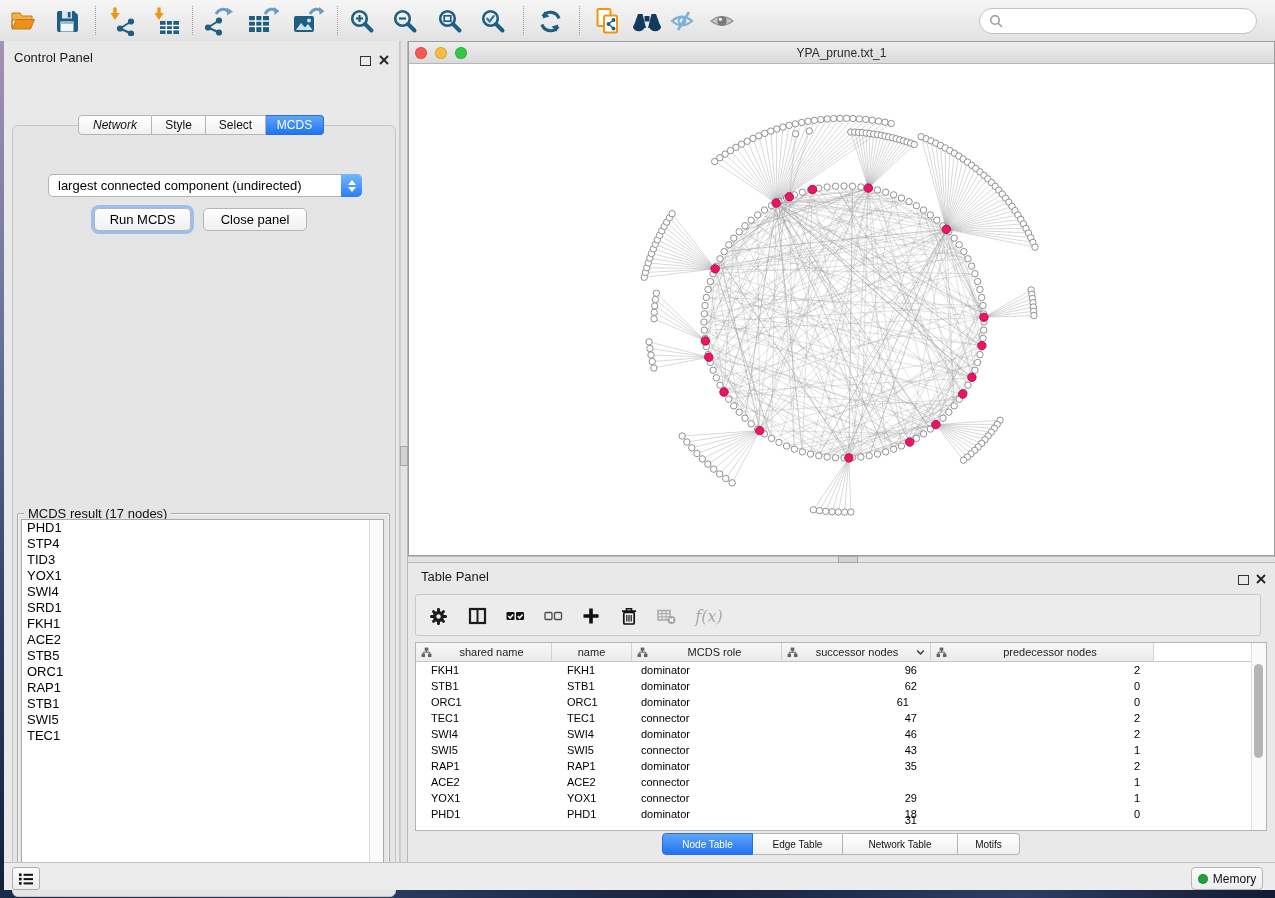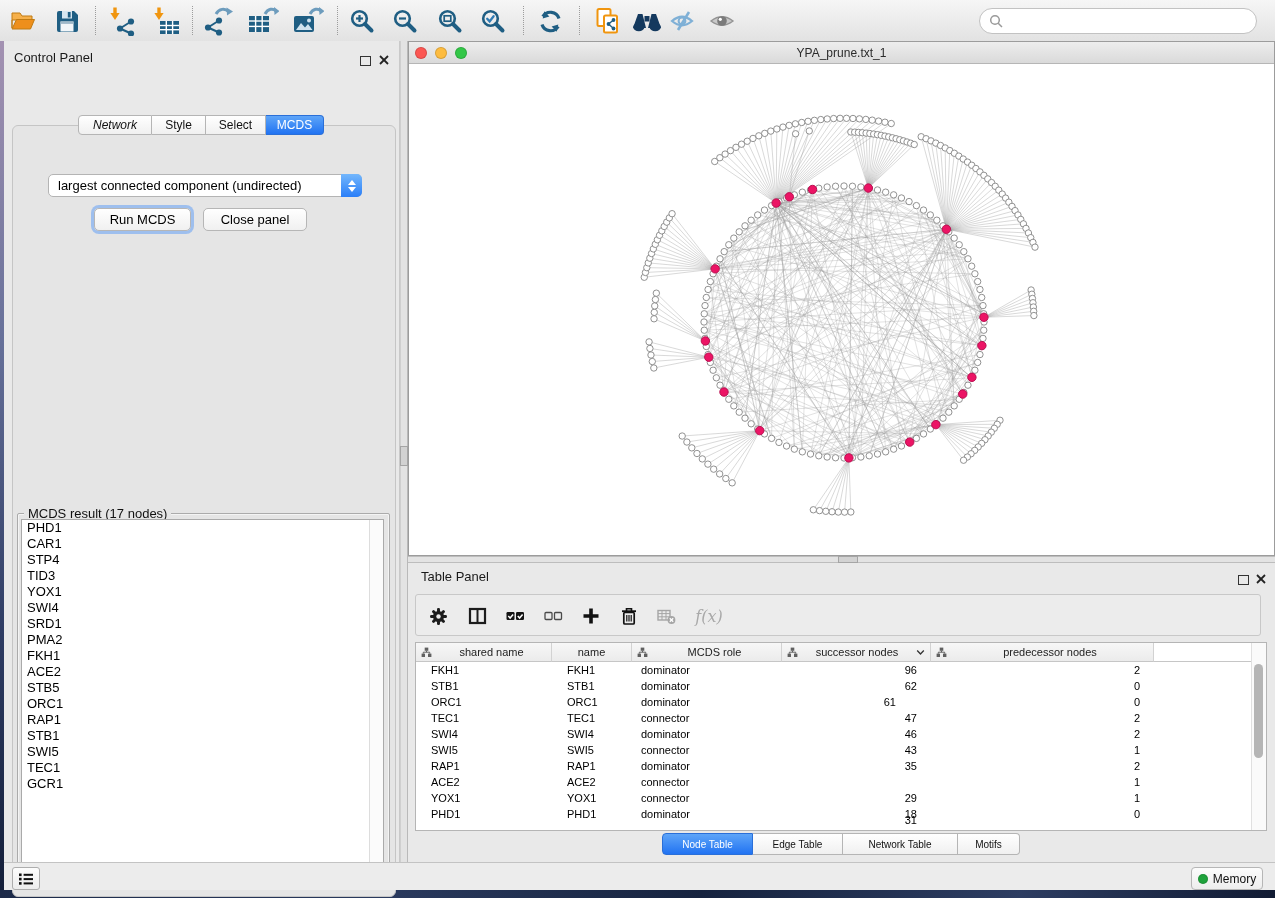--- a/index.html
+++ b/index.html
@@ -278,36 +278,33 @@
           <span class="dd-dn"></span>
         </span>
     </div>
     <button class="pushbtn focusring" style="left:90px;width:97px">Run MCDS</button>
     <button class="pushbtn" style="left:199px;width:104px">Close panel</button>
     <div class="groupbox"></div>
     <div class="grouplabel">MCDS result (17 nodes)</div>
     <div id="mcds-list">
       <div id="mcds-items">
           <div class="li">PHD1</div>
-          <div class="li">CAR1</div>
           <div class="li">STP4</div>
           <div class="li">TID3</div>
           <div class="li">YOX1</div>
           <div class="li">SWI4</div>
           <div class="li">SRD1</div>
-          <div class="li">PMA2</div>
           <div class="li">FKH1</div>
           <div class="li">ACE2</div>
           <div class="li">STB5</div>
           <div class="li">ORC1</div>
           <div class="li">RAP1</div>
           <div class="li">STB1</div>
           <div class="li">SWI5</div>
           <div class="li">TEC1</div>
-          <div class="li">GCR1</div>
         </div>
       <div id="mcds-scroll"></div>
     </div>
   </div>
 
   <div id="vsplit" class="abs"></div>
   <div id="vsplit-handle" class="abs"></div>
 
   <div id="net-window" class="abs">
     <div id="net-titlebar">
@@ -1151,21 +1148,21 @@
             <div class="td" style="left: 0px; width: 136px; padding-left: 15px;">STB1</div>
             <div class="td" style="left: 136px; width: 80px; padding-left: 15px;">STB1</div>
             <div class="td" style="left: 216px; width: 150px; padding-left: 9px;">dominator</div>
             <div class="td" style="left: 366px; width: 149px; text-align: right; padding-right: 14px;">62</div>
             <div class="td" style="left: 515px; width: 223px; text-align: right; padding-right: 14px;">0</div>
           </div>
           <div class="tr-row" style="top: 51px;">
             <div class="td" style="left: 0px; width: 136px; padding-left: 15px;">ORC1</div>
             <div class="td" style="left: 136px; width: 80px; padding-left: 15px;">ORC1</div>
             <div class="td" style="left: 216px; width: 150px; padding-left: 9px;">dominator</div>
-            <div class="td" style="left: 345px; width: 149px; text-align: right; padding-right: 14px;">61</div>
+            <div class="td" style="left: 358px; width: 149px; text-align: right; padding-right: 14px;">61</div>
             <div class="td" style="left: 515px; width: 223px; text-align: right; padding-right: 14px;">0</div>
           </div>
           <div class="tr-row" style="top: 67px;">
             <div class="td" style="left: 0px; width: 136px; padding-left: 15px;">TEC1</div>
             <div class="td" style="left: 136px; width: 80px; padding-left: 15px;">TEC1</div>
             <div class="td" style="left: 216px; width: 150px; padding-left: 9px;">connector</div>
             <div class="td" style="left: 366px; width: 149px; text-align: right; padding-right: 14px;">47</div>
             <div class="td" style="left: 515px; width: 223px; text-align: right; padding-right: 14px;">2</div>
           </div>
           <div class="tr-row" style="top: 83px;">

